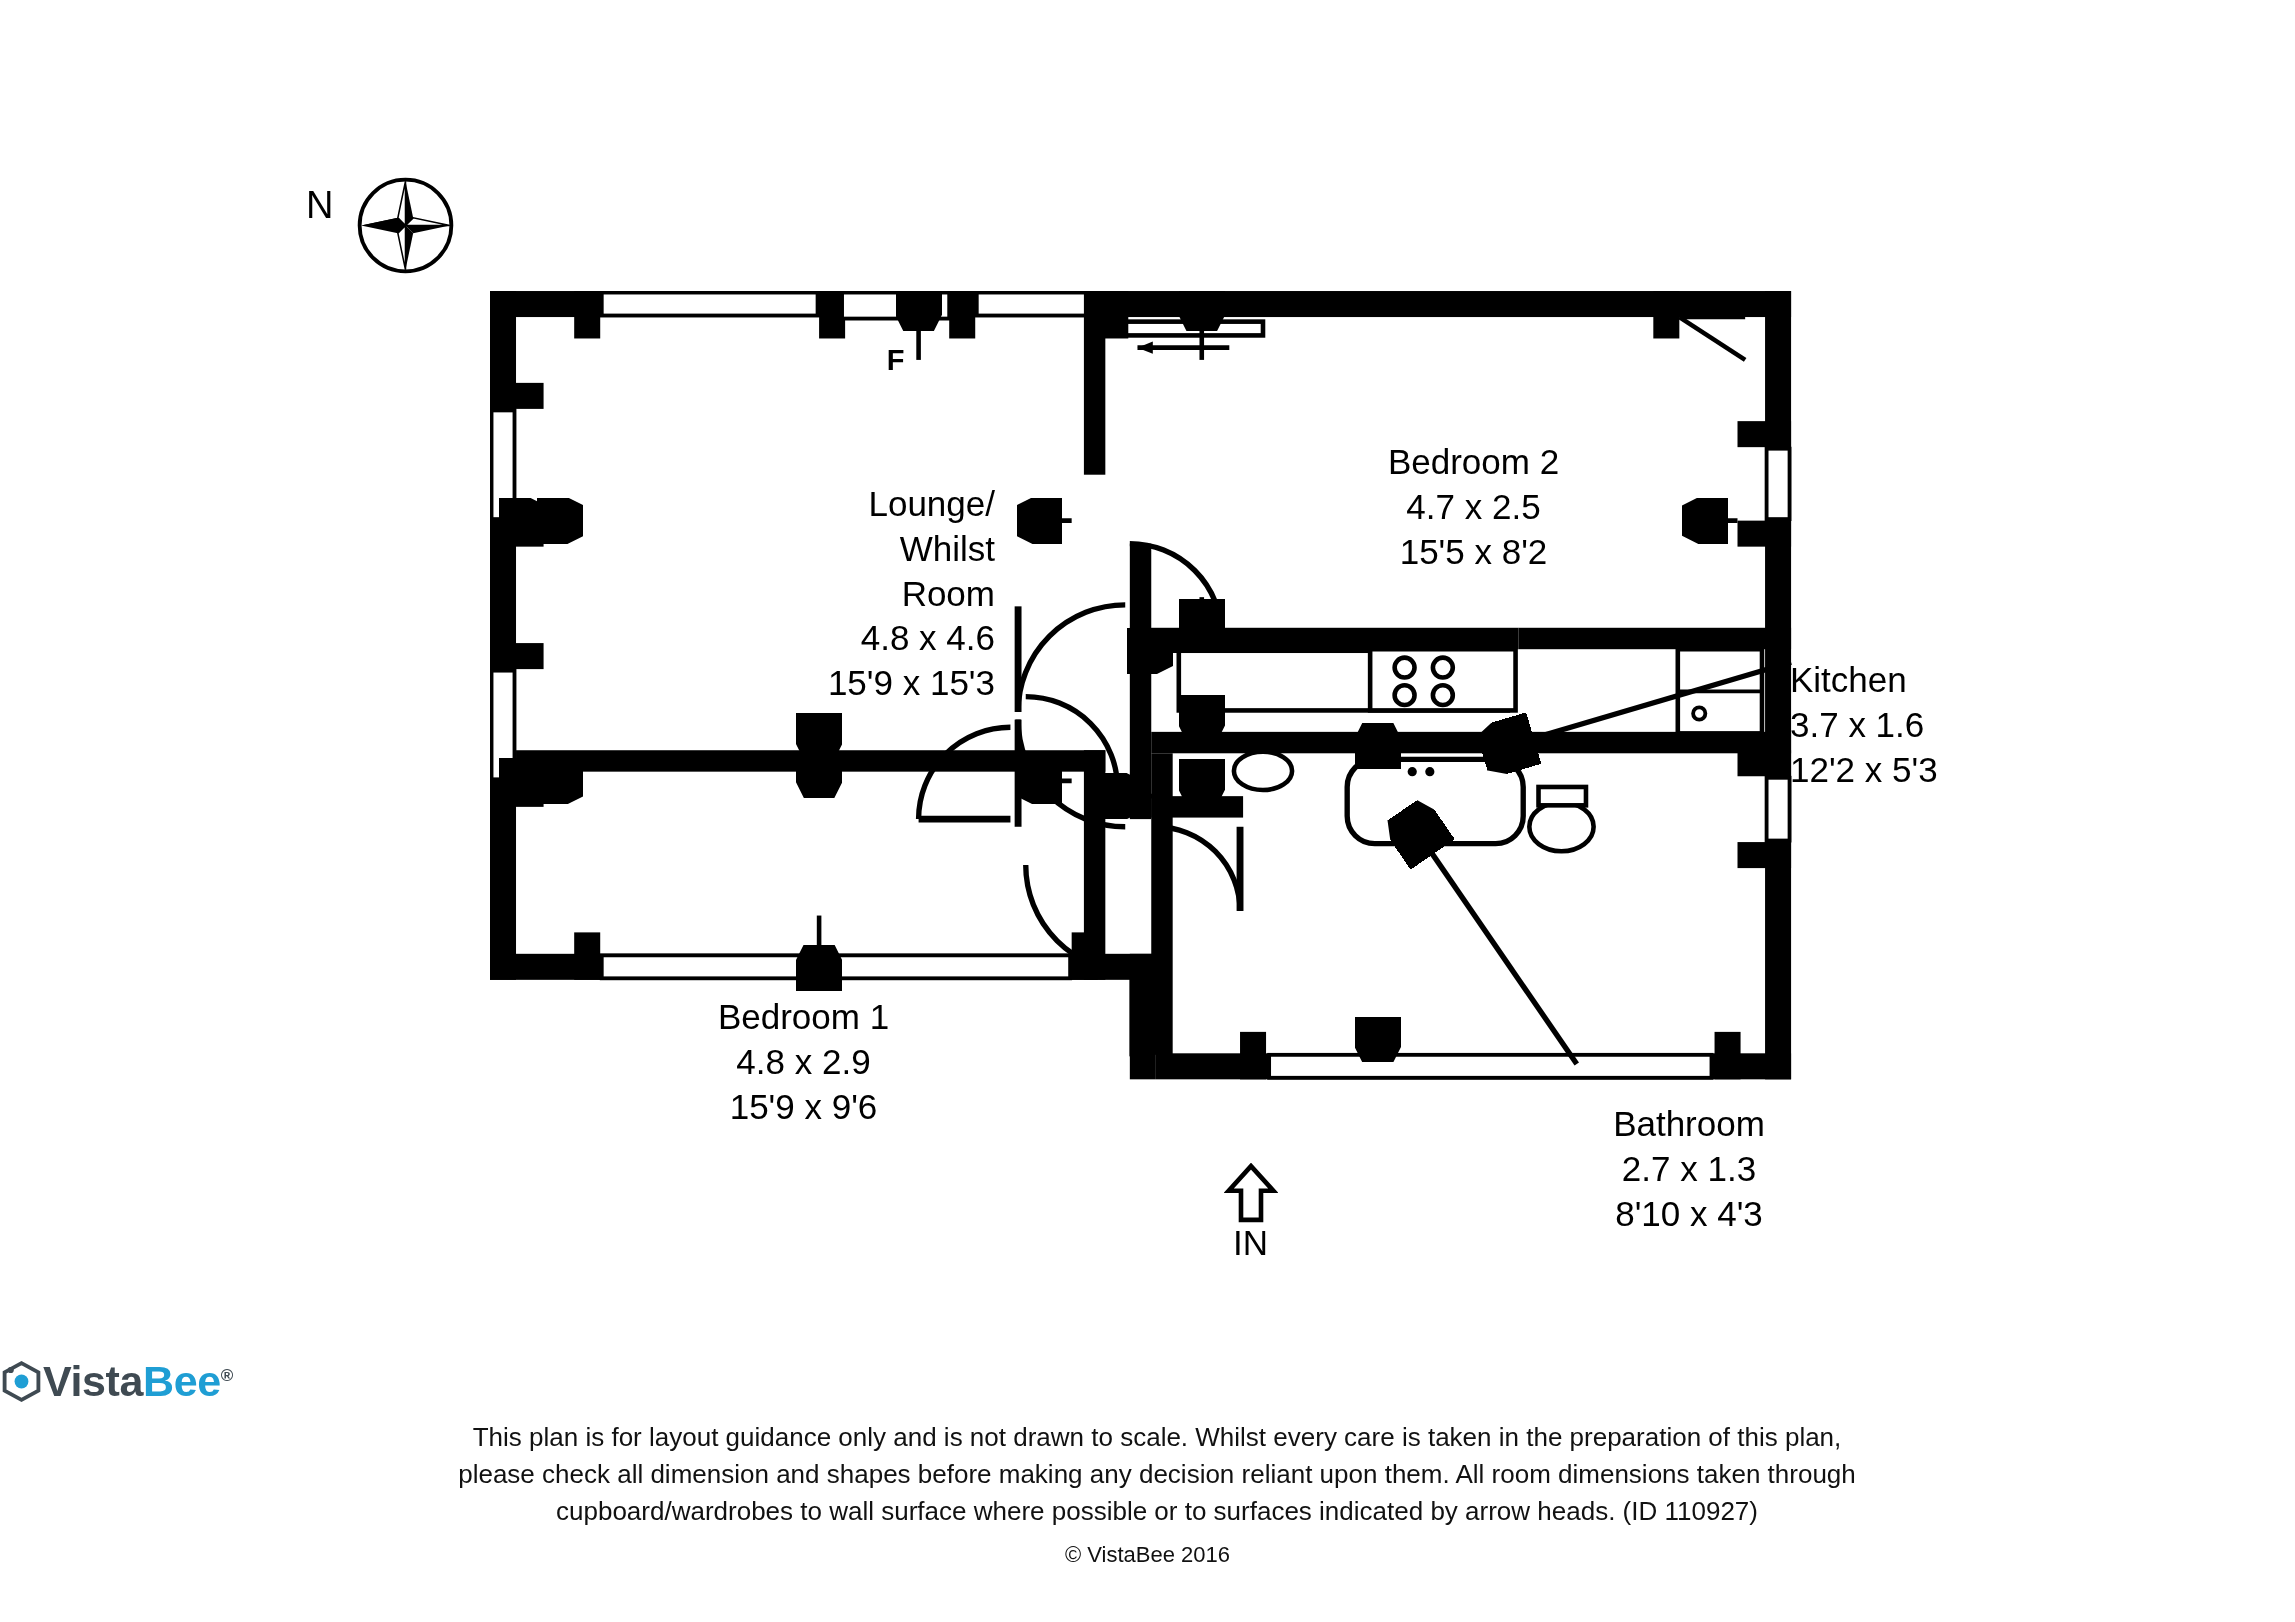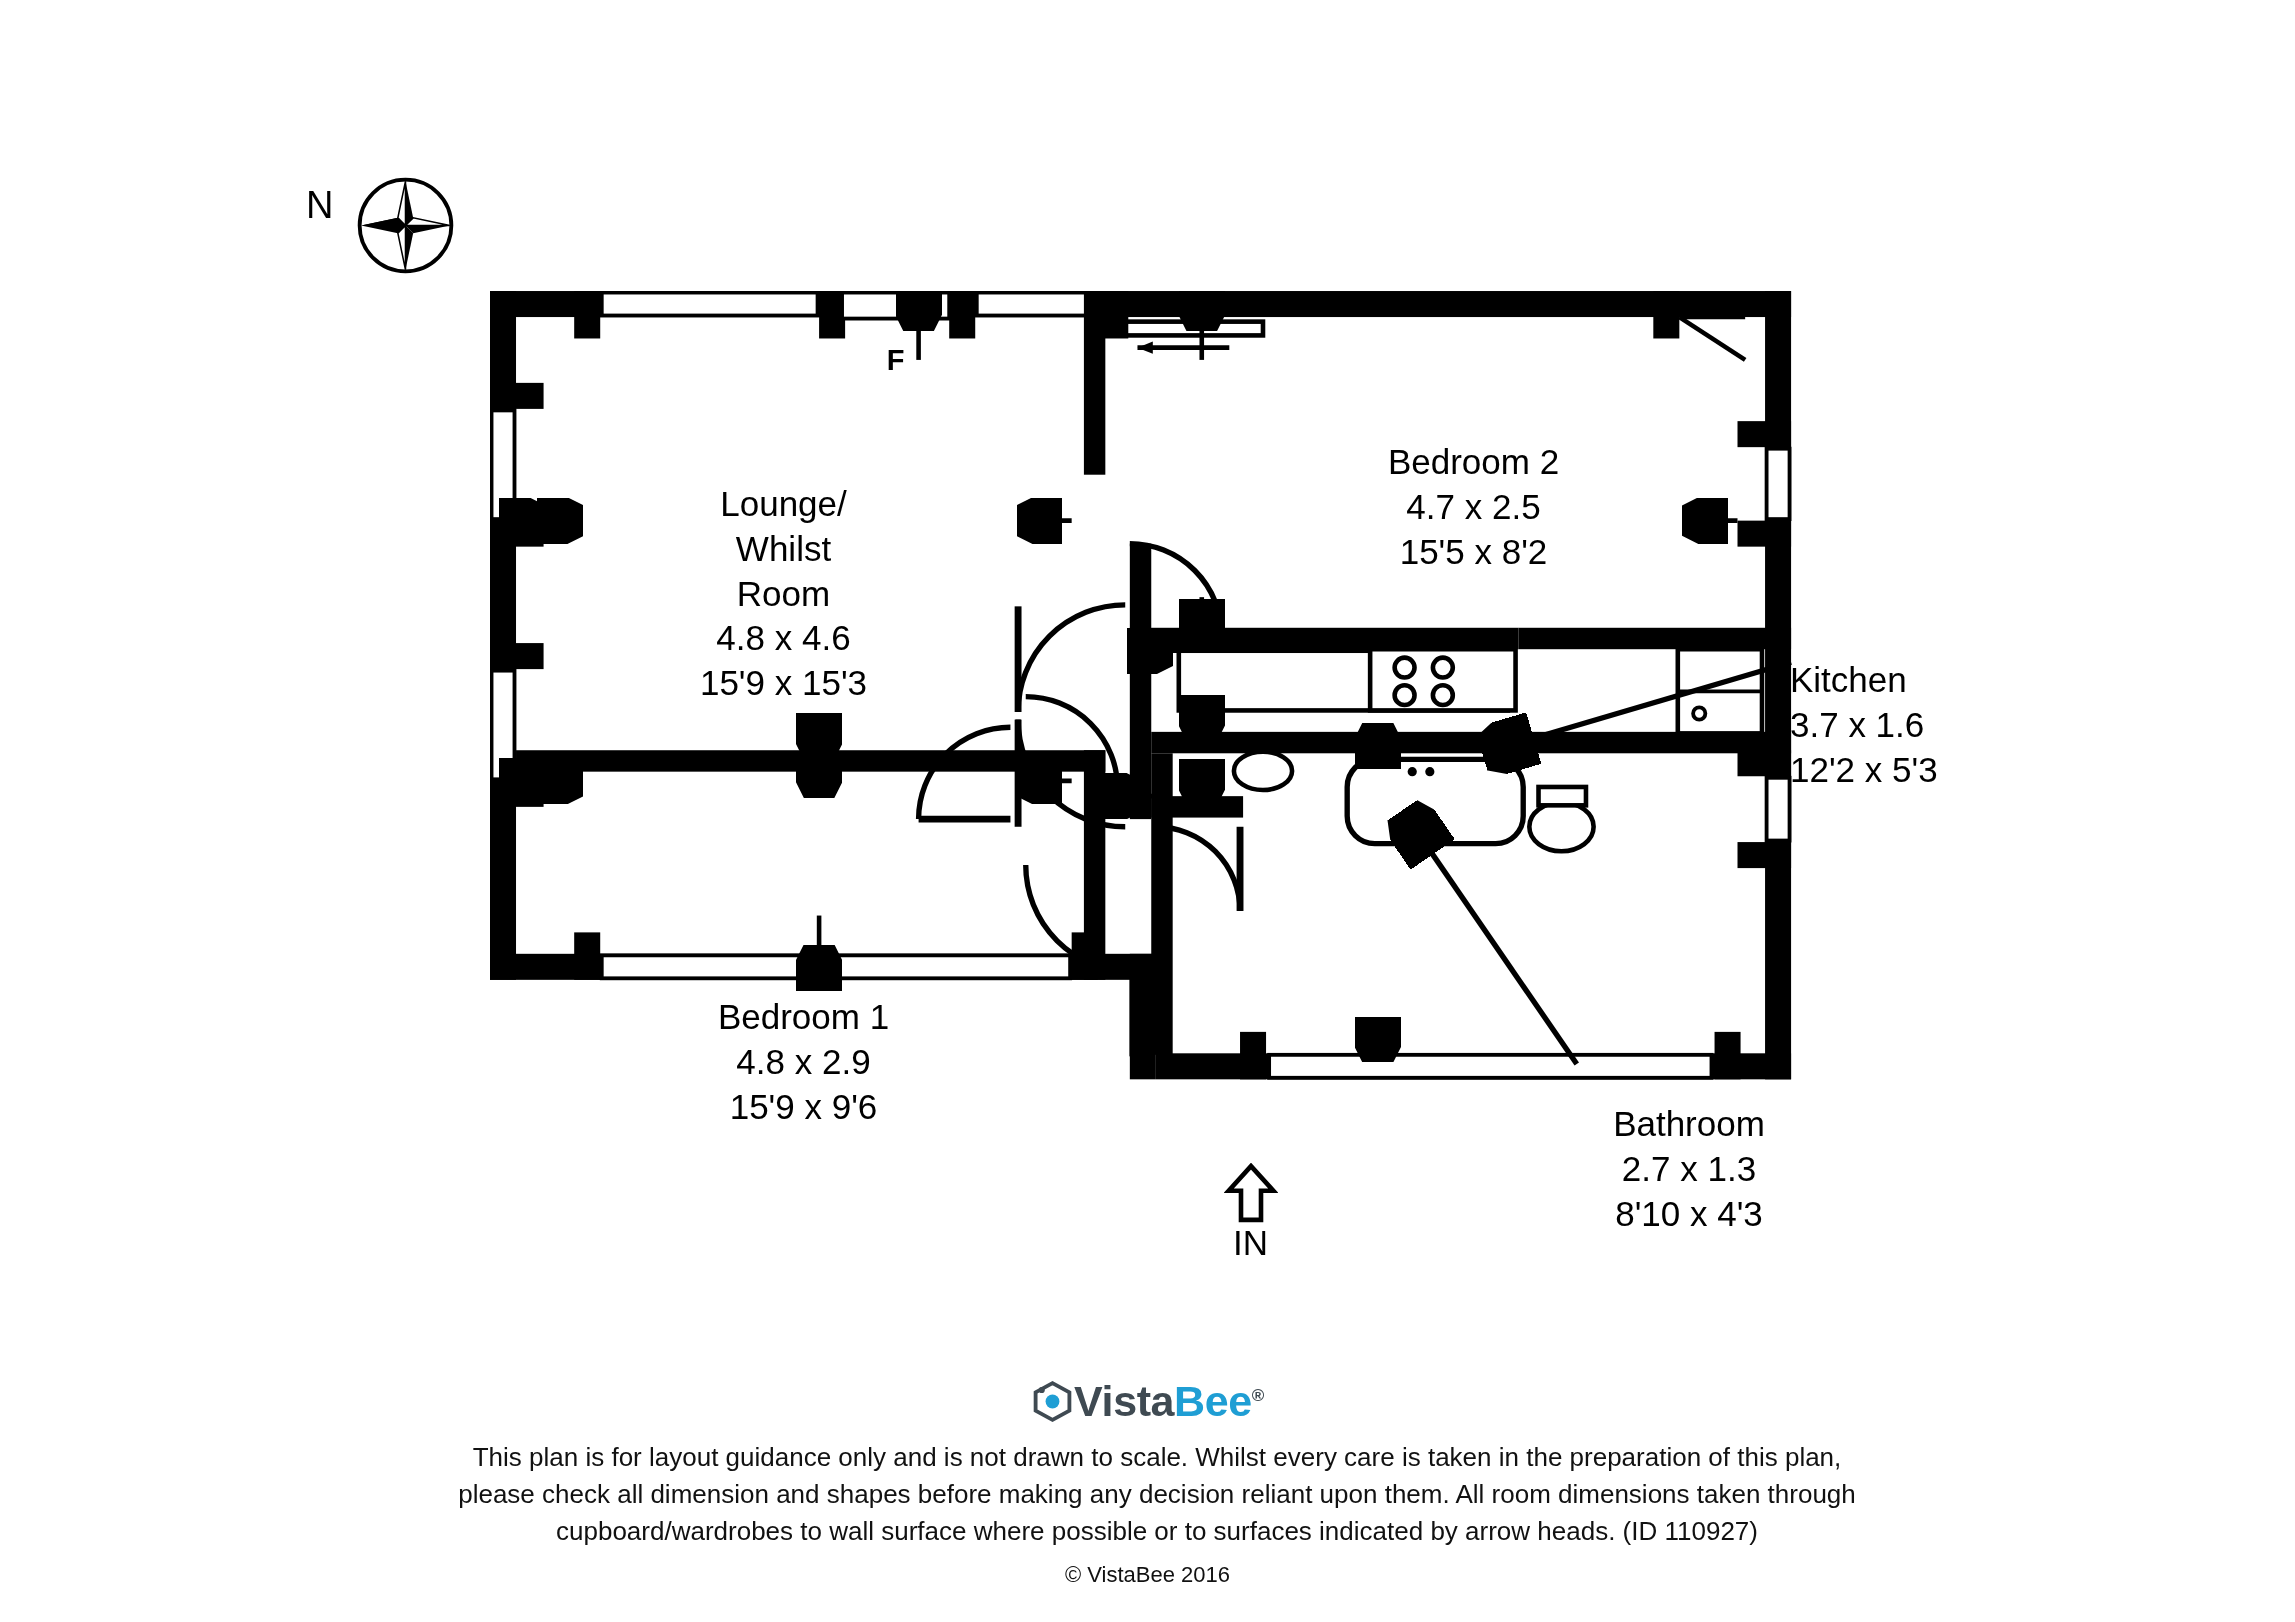--- a/index.html
+++ b/index.html
@@ -37,39 +37,39 @@
   
   .room-label {
     position: absolute;
     text-align: center;
     font-size: 35px;
     line-height: 1.28;
     white-space: nowrap;
   }
   .room-label .ln { display: block; }
 
-  #label-lounge { left: 600px; top: 482px; width: 367px; }
+  #label-lounge { left: 628px; top: 482px; width: 367px; text-align: right; }
   #label-bedroom1 { left: 635px; top: 995px; width: 337px; }
   #label-bedroom2 { left: 1305px; top: 440px; width: 337px; }
   #label-kitchen { left: 1790px; top: 658px; width: 428px; text-align: left; }
   #label-bathroom { left: 1490px; top: 1102px; width: 398px; }
   #label-in {
     left: 1197px; top: 1163px; width: 107px;
     font-size: 35px; text-align: center;
   }
   #label-f {
     left: 857px; top: 344px; width: 77px;
     font-size: 29px; font-weight: bold; text-align: center;
   }
 
   
   #footer { left: 0px; top: 1354px; width: 2295px; text-align: center; }
   #brand-row {
-    display: flex; align-items: center; justify-content: center;
-    gap: 0; height: 54px; margin-top: 20px;
+    display: flex; align-items: center; 
+    gap: 0; height: 54px;
   }
   #brand-text {
     font-size: 43px; font-weight: bold; letter-spacing: -0.4px;
   }
   #brand-text .vista { color: #3f4a52; }
   #brand-text .bee { color: #1f9ed4; }
   #brand-reg { font-size: 17px; color: #3f4a52; vertical-align: super; }
   #disclaimer {
     margin-top: 10.7px;
     font-size: 26px;

